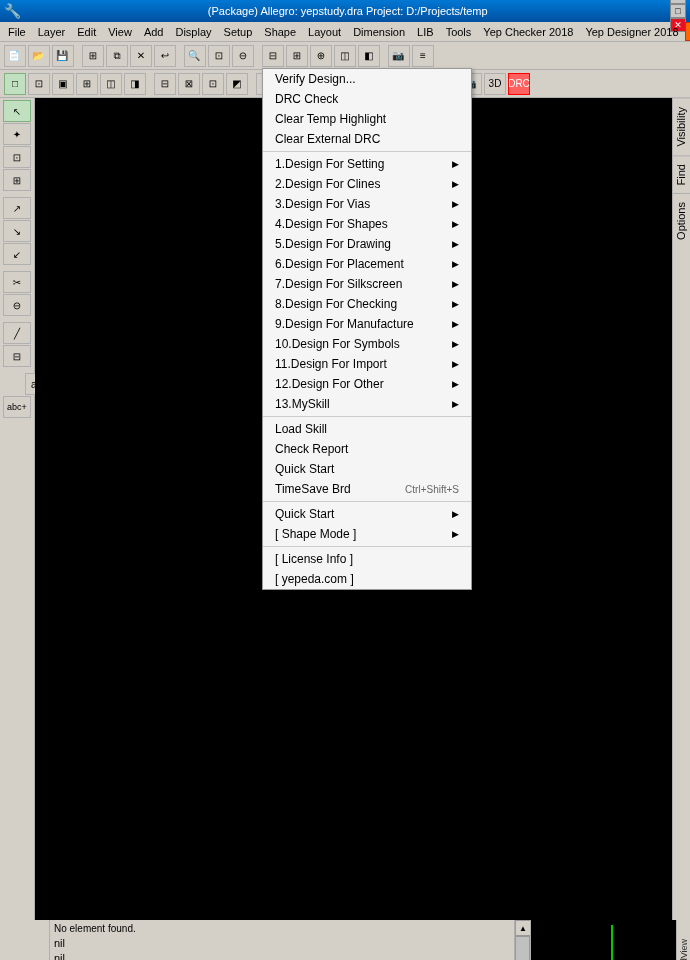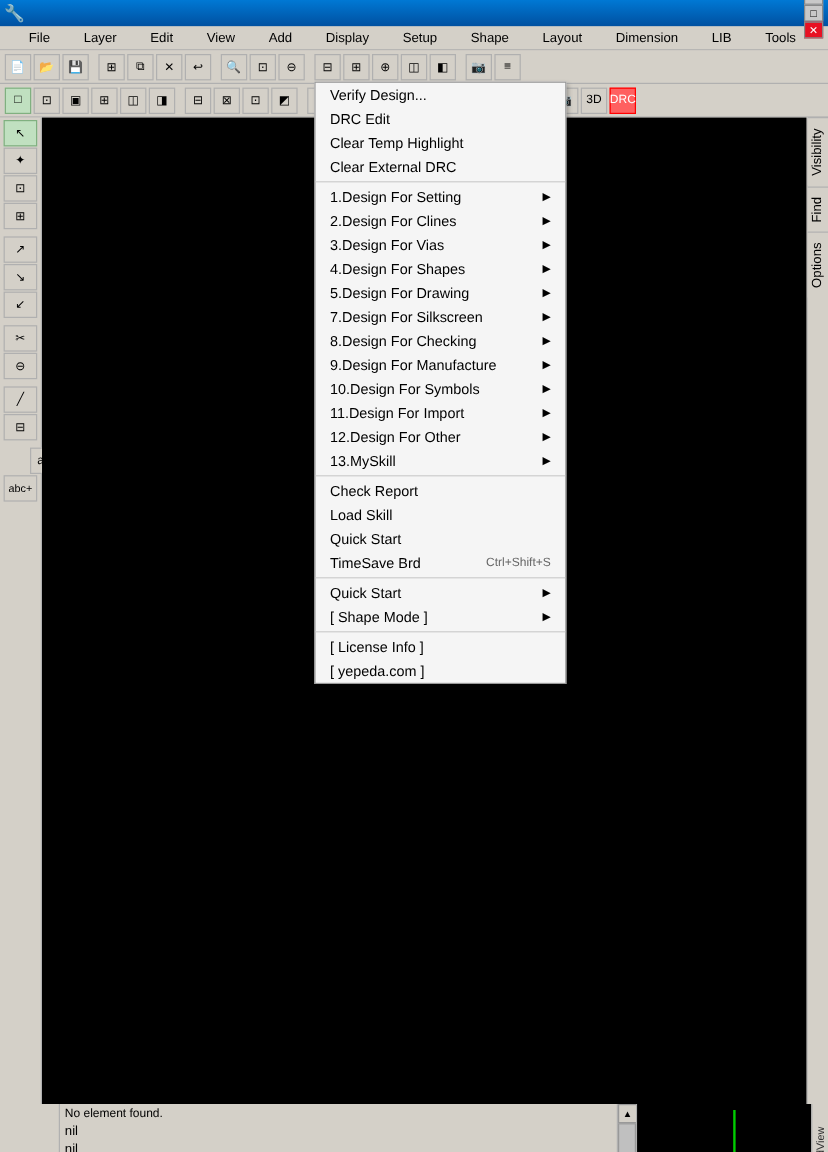--- a/index.html
+++ b/index.html
@@ -35,22 +35,22 @@
     }
     .title-btn.close { background: #e81123; color: white; }
 
     
     #menu-bar {
       background: #d4d0c8;
       height: 20px;
       display: flex;
       align-items: flex-end;
       border-bottom: 1px solid #b0b0b0;
-      padding: 0 18px;
-      gap: 16px;
+      padding: 0 2px;
+      gap: 0;
     }
     .menu-item {
       padding: 2px 6px;
       cursor: pointer;
       font-size: 11px;
       white-space: nowrap;
       height: 100%;
       display: flex; align-items: center;
     }
     .menu-item.highlighted {
@@ -222,20 +222,21 @@
       flex: 1;
       background: #c0c0c0;
       border: 1px solid #999;
     }
   </style>
 </head>
 <body>
 
 <div id="title-bar">
   <span style="font-size:14px; margin-right:4px;">🔧</span>
+  <span id="title-text">(Package) Allegro: yepstudy.dra  Project: D:/Projects/temp</span>
   <div id="title-controls">
     <div class="title-btn">—</div>
     <div class="title-btn">□</div>
     <div class="title-btn close">✕</div>
   </div>
 </div>
 
 <div id="menu-bar">
   <span class="menu-item">File</span>
   <span class="menu-item">Layer</span>
@@ -368,21 +369,21 @@
     <div style="position:absolute; left:80px; top:5px; width:2px; height:65px; background:#00cc00;"></div>
 
   </div>
 </div>
 
 <div id="dropdown-menu">
   <div class="dd-item">
     <span>Verify Design...</span>
   </div>
   <div class="dd-item">
-    <span>DRC Edit</span>
+    <span>DRC Check</span>
   </div>
   <div class="dd-item">
     <span>Clear Temp Highlight</span>
   </div>
   <div class="dd-item">
     <span>Clear External DRC</span>
   </div>
   <div class="dd-sep"></div>
   <div class="dd-item has-sub">
     <span>1.Design For Setting</span>
@@ -393,20 +394,23 @@
   <div class="dd-item has-sub">
     <span>3.Design For Vias</span>
   </div>
   <div class="dd-item has-sub">
     <span>4.Design For Shapes</span>
   </div>
   <div class="dd-item has-sub">
     <span>5.Design For Drawing</span>
   </div>
   <div class="dd-item has-sub">
+    <span>6.Design For Placement</span>
+  </div>
+  <div class="dd-item has-sub">
     <span>7.Design For Silkscreen</span>
   </div>
   <div class="dd-item has-sub">
     <span>8.Design For Checking</span>
   </div>
   <div class="dd-item has-sub">
     <span>9.Design For Manufacture</span>
   </div>
   <div class="dd-item has-sub">
     <span>10.Design For Symbols</span>
@@ -415,24 +419,24 @@
     <span>11.Design For Import</span>
   </div>
   <div class="dd-item has-sub">
     <span>12.Design For Other</span>
   </div>
   <div class="dd-item has-sub">
     <span>13.MySkill</span>
   </div>
   <div class="dd-sep"></div>
   <div class="dd-item">
+    <span>Load Skill</span>
+  </div>
+  <div class="dd-item">
     <span>Check Report</span>
-  </div>
-  <div class="dd-item">
-    <span>Load Skill</span>
   </div>
   <div class="dd-item">
     <span>Quick Start</span>
   </div>
   <div class="dd-item">
     <span>TimeSave Brd</span>
     <span class="dd-shortcut">Ctrl+Shift+S</span>
   </div>
   <div class="dd-sep"></div>
   <div class="dd-item has-sub">

